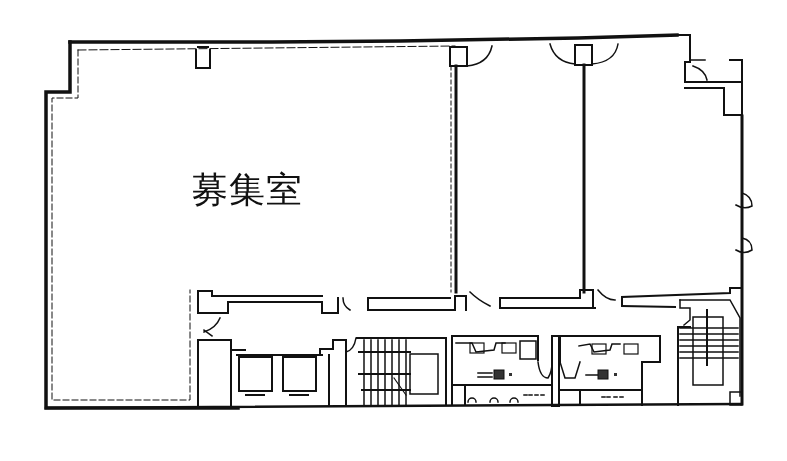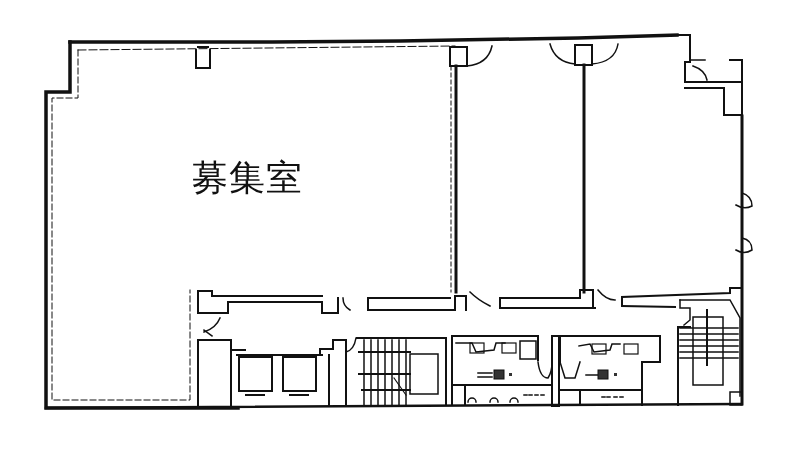--- a/index.html
+++ b/index.html
@@ -1,20 +1,20 @@
 <!DOCTYPE html>
 <html><head>
   <meta charset="utf-8">
   <style>
     html, body { margin: 0; padding: 0; background: #ffffff; }
     body { width: 787px; height: 461px; position: relative; overflow: hidden; font-family: "DejaVu Sans", sans-serif; }
     #plan { position: absolute; left: 0; top: 0; width: 787px; height: 461px; }
     .room-label {
-      position: absolute; left: 192px; top: 163px;
-      font-family: Liberation Mono, monospace; font-size: 36px; color: #111111;
+      position: absolute; left: 192px; top: 172px;
+      font-family: Liberation Serif, serif; font-size: 36px; color: #111111;
       letter-spacing: 1px; line-height: 1;
     }
   </style>
 </head>
 <body>
 
 <svg id="plan" viewBox="0 0 787 461" xmlns="http://www.w3.org/2000/svg">
   <g fill="none" stroke="#111" stroke-linecap="square">
 
     <g>

